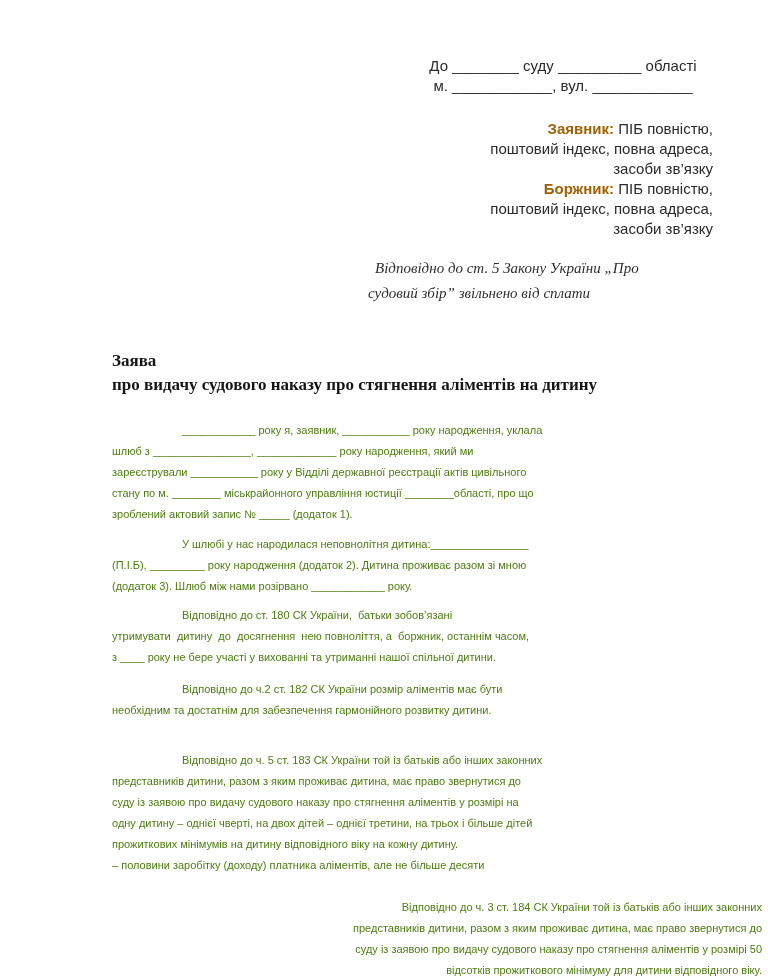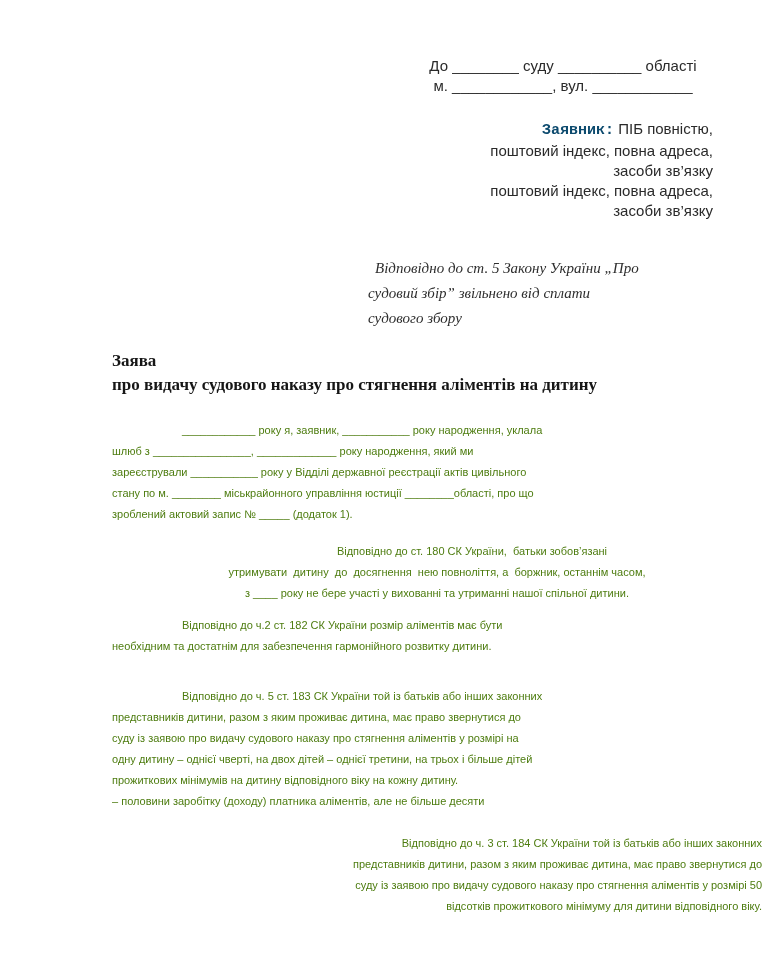--- a/index.html
+++ b/index.html
@@ -21,23 +21,23 @@
   }
 
   
   .parties {
     top: 119px; right: 55px; width: 330px;
     text-align: right;
     font-size: 15px; line-height: 20px;
     color: #2a2a2a;
   }
   .party-label {
-    font-family: Liberation Mono, monospace;
+    font-family: Liberation Sans, sans-serif;
     font-weight: bold;
-    color: #0c4a6e;
+    color: #a16207;
   }
 
   
   .note {
     top: 256px; left: 368px; width: 300px;
     font-family: "Liberation Serif", serif;
     font-style: italic;
     font-size: 15px; line-height: 25px;
     color: #2e2e2e;
   }
@@ -56,64 +56,69 @@
   
   .body-text {
     top: 420px; left: 112px; width: 650px;
     font-size: 11px; line-height: 21px;
     color: #4d7c0f;
   }
   .para { margin: 0; }
   .para .line { white-space: pre; }
   .para .first { padding-left: 70px; }
   .p2 { margin-top: 9px; }
-  .p3 { margin-top: 16px; text-align: center; }
+  .p3 { margin-top: 8px; }
   .p4 { margin-top: 11px; }
   .p5 { margin-top: 29px; }
   .p6 { margin-top: 21px; text-align: right; }
 </style>
 </head>
 <body>
 
 <div>
 
   <div class="abs court">
     <div>До ________ суду __________ області</div>
     <div>м. ____________, вул. ____________</div>
   </div>
 
   <div class="abs parties">
     <div><span class="party-label">Заявник:</span> <span>ПІБ повністю,</span></div>
     <div>поштовий індекс, повна адреса,</div>
     <div>засоби зв’язку</div>
+    <div><span class="party-label">Боржник:</span> <span>ПІБ повністю,</span></div>
     <div>поштовий індекс, повна адреса,</div>
     <div>засоби зв’язку</div>
   </div>
 
   <div class="abs note">
     <div class="nline">Відповідно до ст. 5 Закону України „Про</div>
     <div class="nline">судовий збір” звільнено від сплати</div>
-    <div class="nline">судового збору</div>
   </div>
 
   <div class="abs doc-title">
     <div>Заява</div>
     <div>про видачу судового наказу про стягнення аліментів на дитину</div>
   </div>
 
   <div class="abs body-text">
 
     <div class="para p1">
       <div class="line first">____________ року я, заявник, ___________ року народження, уклала</div>
       <div class="line">шлюб з ________________, _____________ року народження, який ми</div>
       <div class="line">зареєстрували ___________ року у Відділі державної реєстрації актів цивільного</div>
       <div class="line">стану по м. ________ міськрайонного управління юстиції ________області, про що</div>
       <div class="line">зроблений актовий запис № _____ (додаток 1).</div>
     </div>
 
+    <div class="para p2">
+      <div class="line first">У шлюбі у нас народилася неповнолітня дитина:________________</div>
+      <div class="line">(П.І.Б), _________ року народження (додаток 2). Дитина проживає разом зі мною</div>
+      <div class="line">(додаток 3). Шлюб між нами розірвано ____________ року.</div>
+    </div>
 
     <div class="para p3">
       <div class="line first">Відповідно до ст. 180 СК України,  батьки зобов’язані</div>
       <div class="line">утримувати  дитину  до  досягнення  нею повноліття, а  боржник, останнім часом,</div>
       <div class="line">з ____ року не бере участі у вихованні та утриманні нашої спільної дитини.</div>
     </div>
 
     <div class="para p4">
       <div class="line first">Відповідно до ч.2 ст. 182 СК України розмір аліментів має бути</div>
       <div class="line">необхідним та достатнім для забезпечення гармонійного розвитку дитини.</div>

